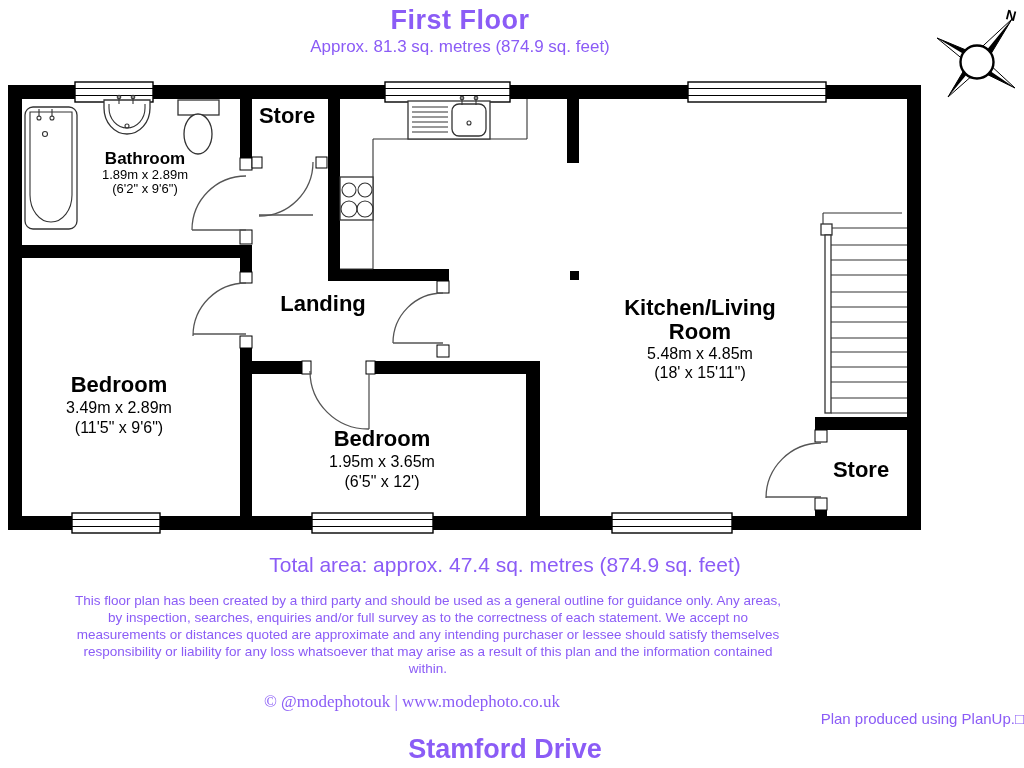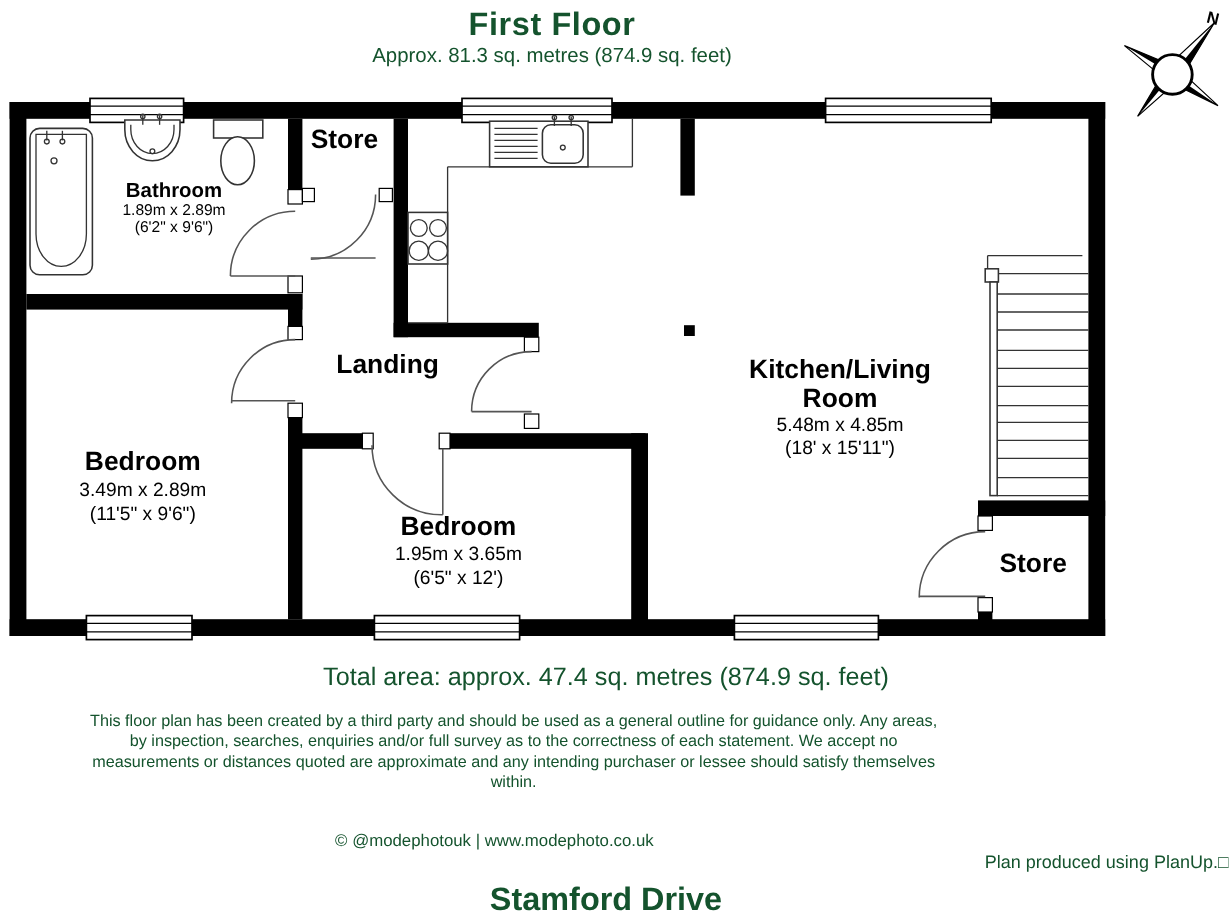--- a/index.html
+++ b/index.html
@@ -1,25 +1,25 @@
 <!DOCTYPE html>
 <html><head>
 <meta charset="utf-8">
 <style>
   html,body{margin:0;padding:0;background:#fff;}
   .page{position:relative;width:1024px;height:768px;background:#ffffff;overflow:hidden;
-        font-family:"Liberation Sans",sans-serif;color:#14532d;}
+        font-family:"Liberation Sans",sans-serif;color:#8b5cf6;}
   .abs{position:absolute;}
   .center{text-align:center;}
   .title{top:5px;left:0;width:920px;font-size:27px;font-weight:bold;letter-spacing:.5px;}
   .subtitle{top:37px;left:0;width:920px;font-size:17px;}
   .plan-svg{top:0;left:0;}
   .total-area{top:553px;left:0;width:1010px;font-size:21px;}
   .disclaimer{top:592px;left:0;width:856px;font-size:13.5px;line-height:17px;}
-  .credit{top:692px;left:0;width:824px;font-size:14px;}
+  .credit{top:692px;left:0;width:824px;font-size:17px;font-family:Liberation Serif, serif;}
   .software{top:710px;left:0;width:1024px;font-size:15px;text-align:right;}
   .address{top:734px;left:0;width:1010px;font-size:27px;font-weight:bold;}
   svg{font-family:"Liberation Sans",sans-serif;}
   svg text{fill:#000;}
   .room-big{font-size:22px;font-weight:bold;}
   .room-small{font-size:17px;font-weight:bold;}
   .dims{font-size:16px;}
   .dims-sm{font-size:13px;}
   .wall{fill:#000;stroke:none;}
   .jamb{fill:#fff;stroke:#000;stroke-width:1;}
@@ -245,19 +245,20 @@
       <text class="room-big" x="861" y="477" text-anchor="middle">Store</text>
     </g>
   </svg>
 
   <div class="abs center total-area">Total area: approx. 47.4 sq. metres (874.9 sq. feet)</div>
 
   <div class="abs center disclaimer">
     <div>This floor plan has been created by a third party and should be used as a general outline for guidance only. Any areas,</div>
     <div>by inspection, searches, enquiries and/or full survey as to the correctness of each statement. We accept no</div>
     <div>measurements or distances quoted are approximate and any intending purchaser or lessee should satisfy themselves</div>
+    <div>responsibility or liability for any loss whatsoever that may arise as a result of this plan and the information contained</div>
     <div>within.</div>
   </div>
 
   <div class="abs center credit">© @modephotouk | www.modephoto.co.uk</div>
   <div class="abs center software">Plan produced using PlanUp.□</div>
   <div class="abs center address">Stamford Drive</div>
 </div>
 
 </body></html>

